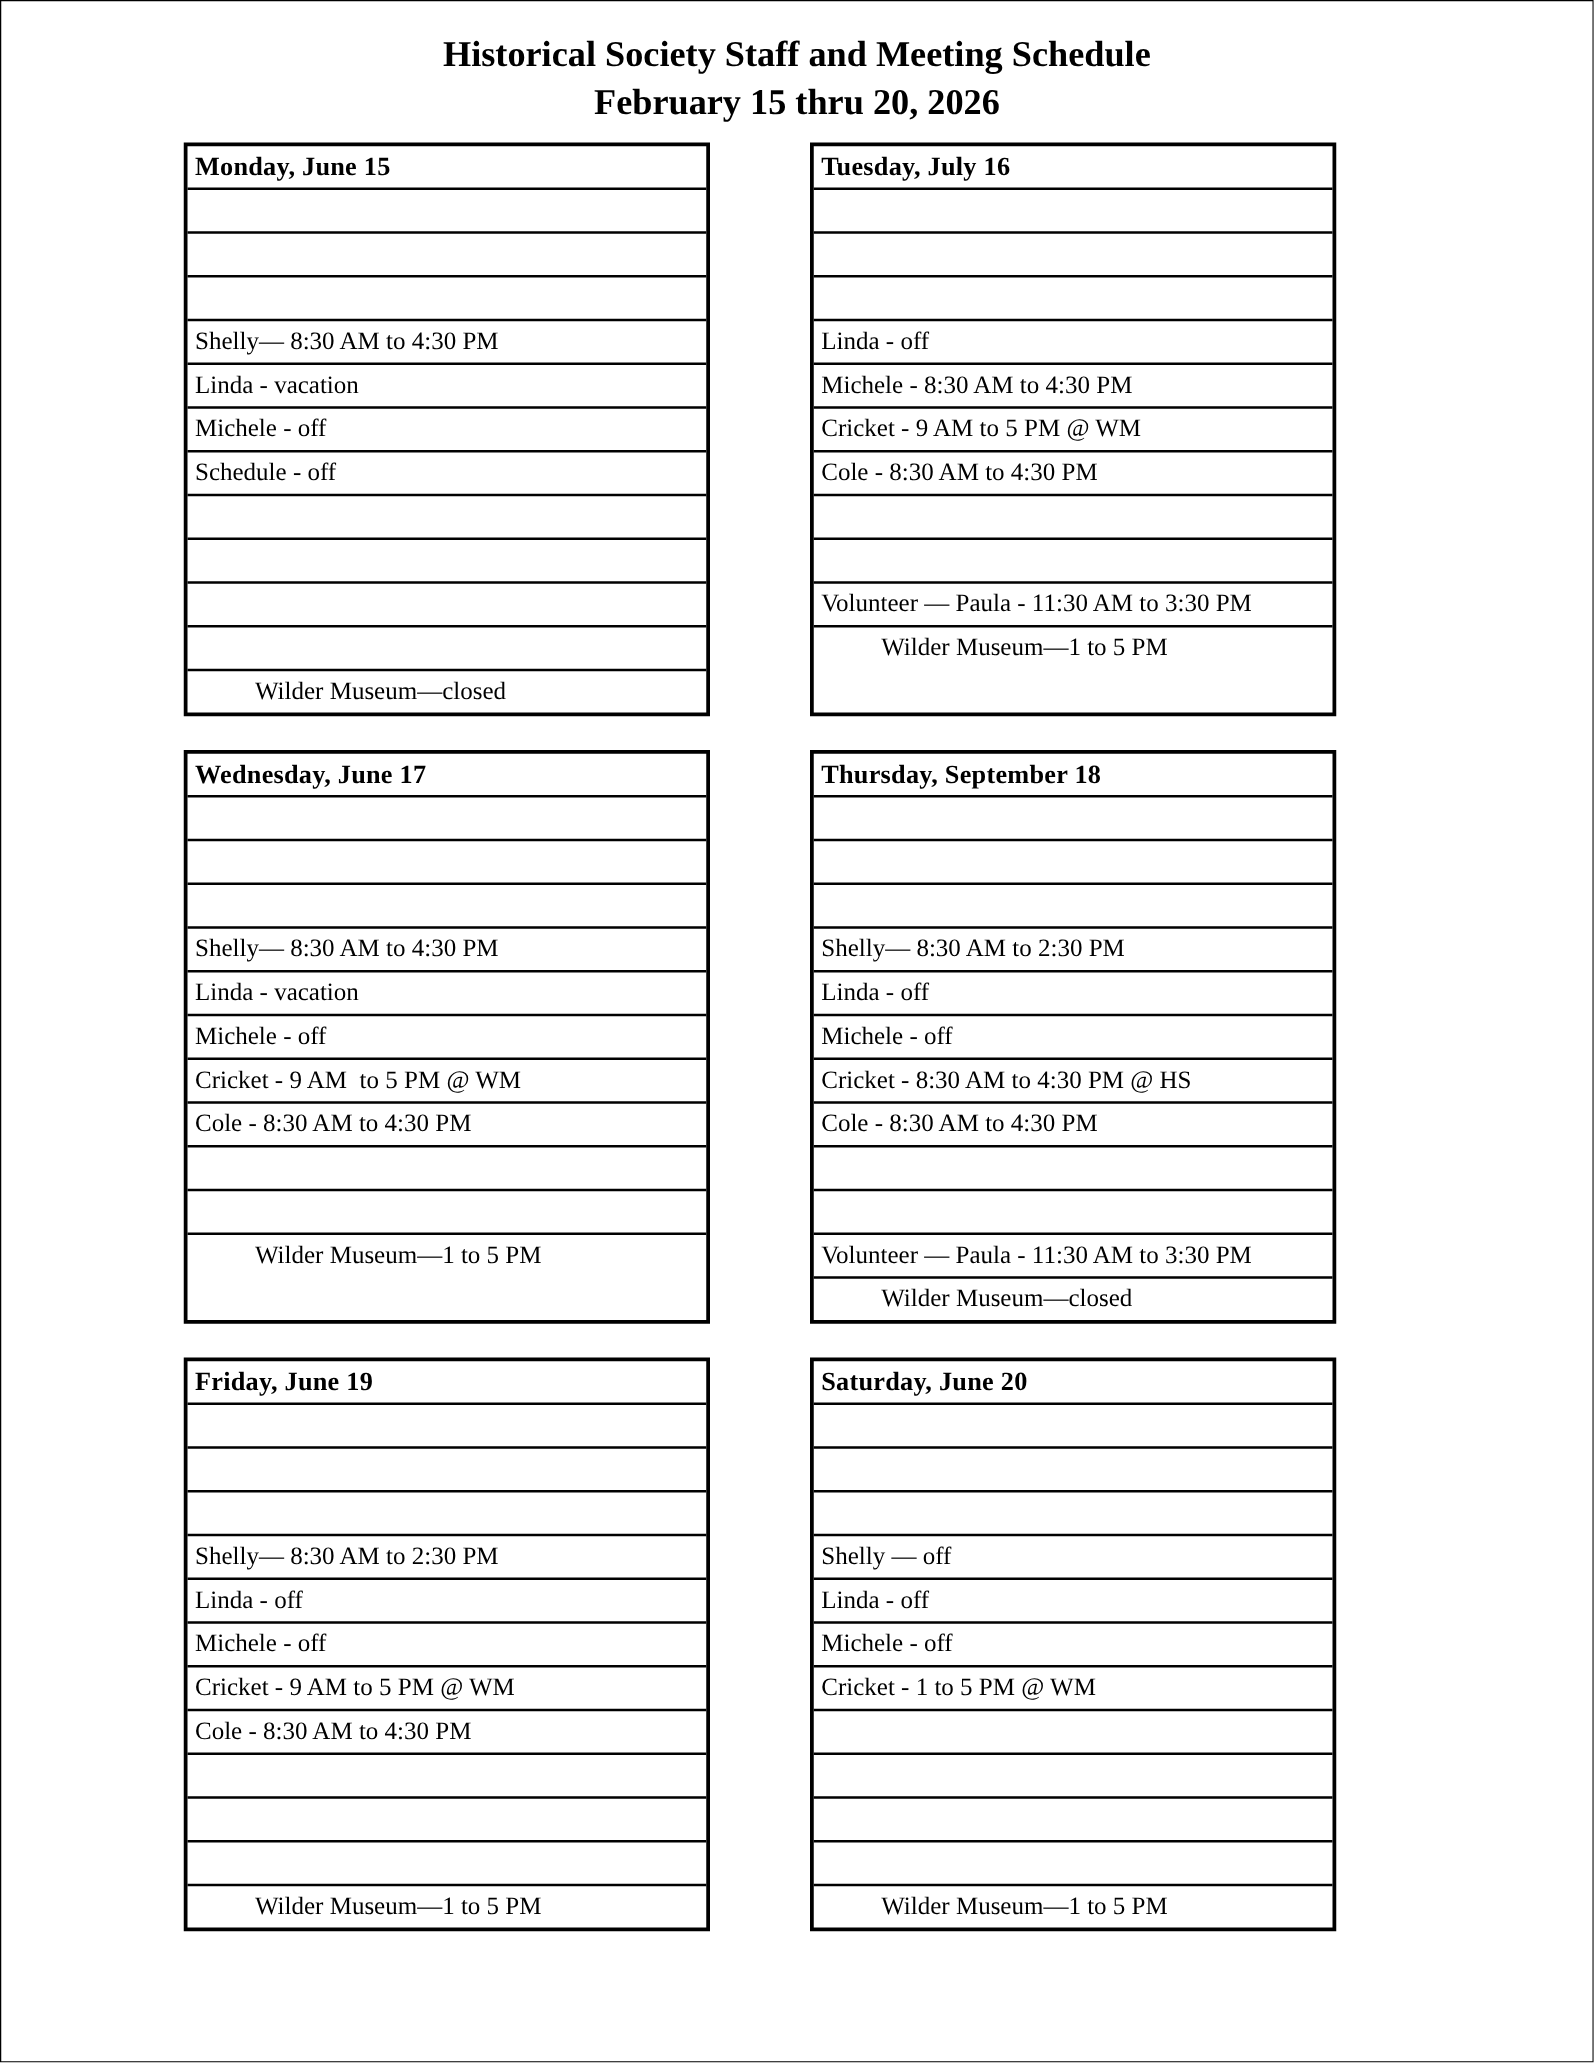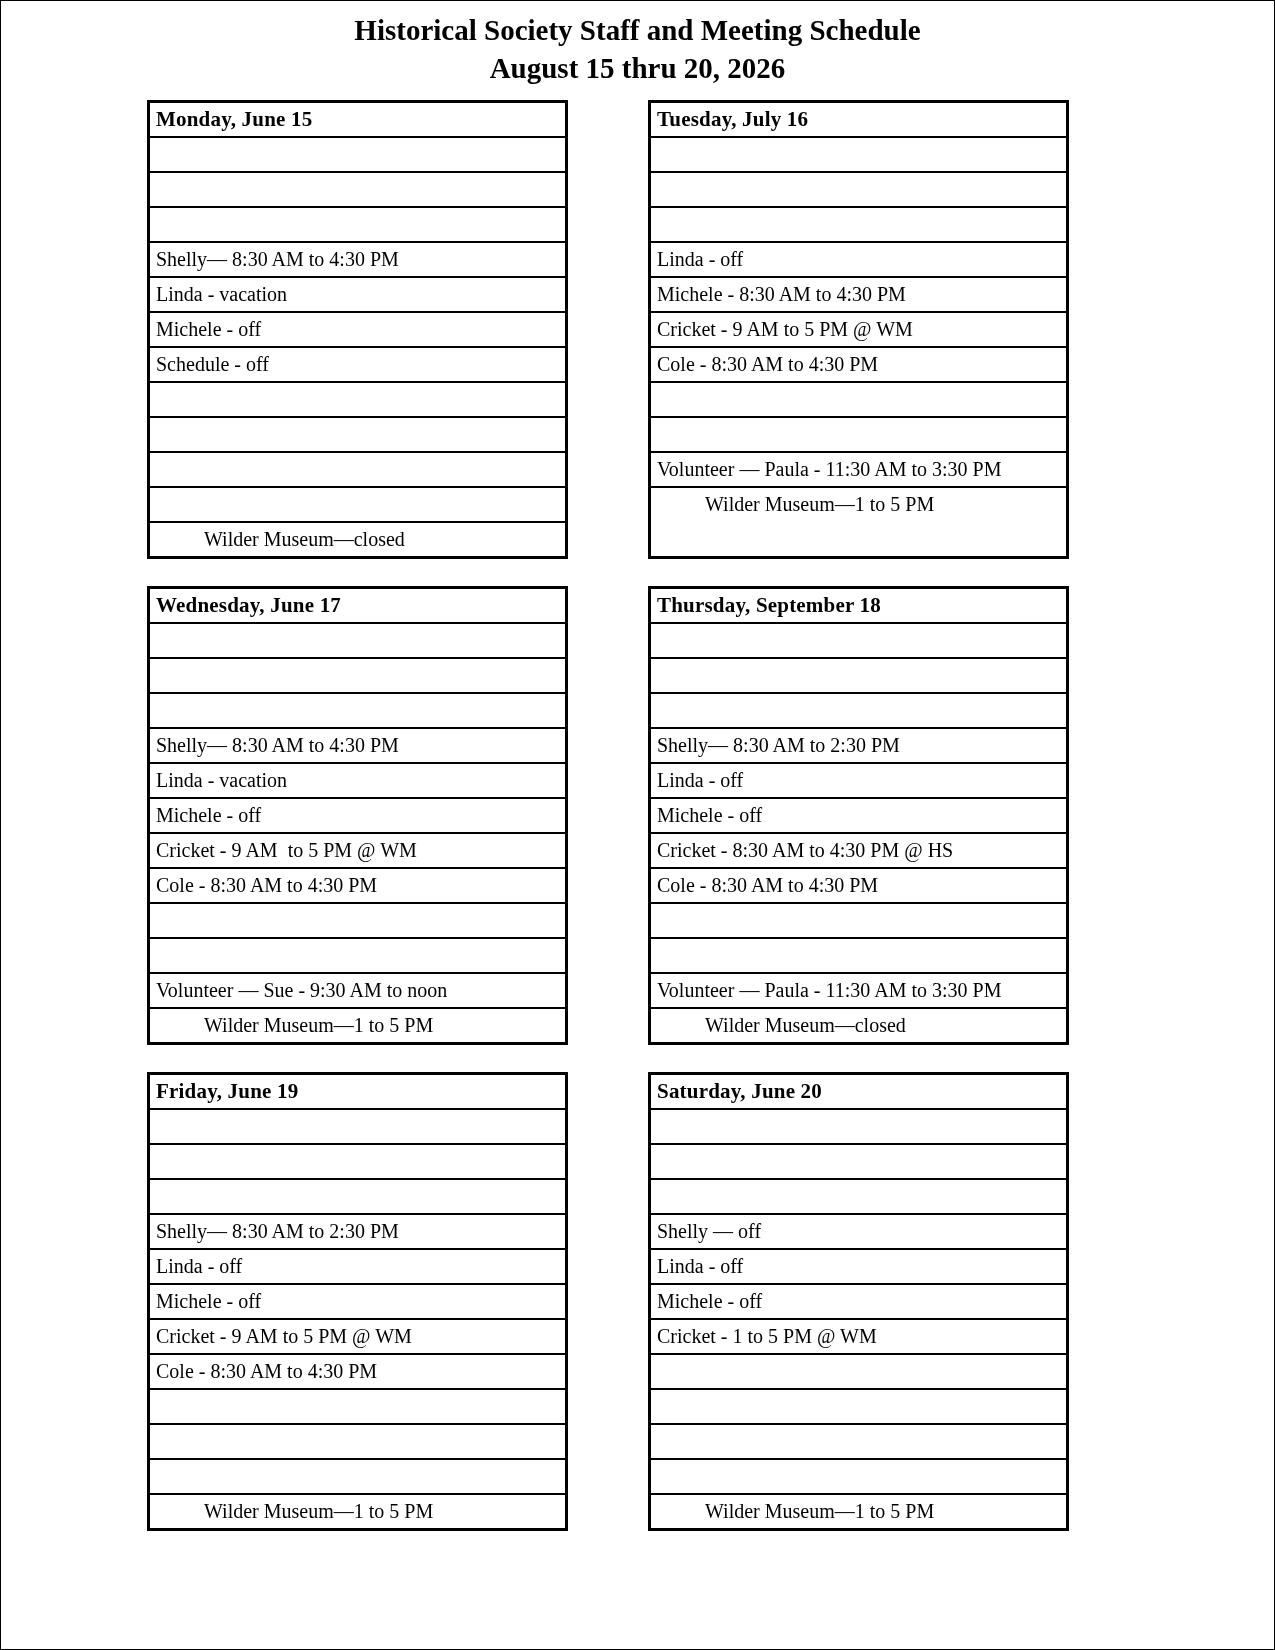--- a/index.html
+++ b/index.html
@@ -8,21 +8,21 @@
     width: 1275px;
     height: 1650px;
     color: #000;
     font-family: "Liberation Serif", "DejaVu Serif", serif;
   }
   .page {
     width: 1275px;
     height: 1650px;
     border: 1px solid #000;
     background: #fff;
-    padding-top: 10px;
+    padding-top: 24px;
     overflow: hidden;
   }
   .title {
     text-align: center;
     font-weight: bold;
     font-size: 29px;
     line-height: 1.32;
     font-family: "Liberation Serif", "DejaVu Serif", serif;
   }
   .tables-grid {
@@ -56,21 +56,21 @@
     white-space: pre-wrap;
     overflow: hidden;
   }
   .row:last-child { border-bottom: none; height: 33px; margin-left: 48px; }
 </style>
 </head>
 <body>
 
 <div class="page">
 
-  <h1 class="title"><span>Historical Society Staff and Meeting Schedule</span><br><span>August 15 thru 20, 2026</span></h1>
+  <h1 class="title"><span>Historical Society Staff and Meeting Schedule</span><br><span>February 15 thru 20, 2026</span></h1>
 
   <div class="tables-grid">
 
     <section class="day">
       <div class="day-header">Monday, June 15</div>
       <div class="row"></div>
       <div class="row"></div>
       <div class="row"></div>
       <div class="row">Shelly— 8:30 AM to 4:30 PM</div>
       <div class="row">Linda - vacation</div>
@@ -103,21 +103,20 @@
       <div class="row"></div>
       <div class="row"></div>
       <div class="row"></div>
       <div class="row">Shelly— 8:30 AM to 4:30 PM</div>
       <div class="row">Linda - vacation</div>
       <div class="row">Michele - off</div>
       <div class="row">Cricket - 9 AM  to 5 PM @ WM</div>
       <div class="row">Cole - 8:30 AM to 4:30 PM</div>
       <div class="row"></div>
       <div class="row"></div>
-      <div class="row">Volunteer — Sue - 9:30 AM to noon</div>
       <div class="row">Wilder Museum—1 to 5 PM</div>
     </section>
 
     <section class="day">
       <div class="day-header">Thursday, September 18</div>
       <div class="row"></div>
       <div class="row"></div>
       <div class="row"></div>
       <div class="row">Shelly— 8:30 AM to 2:30 PM</div>
       <div class="row">Linda - off</div>

